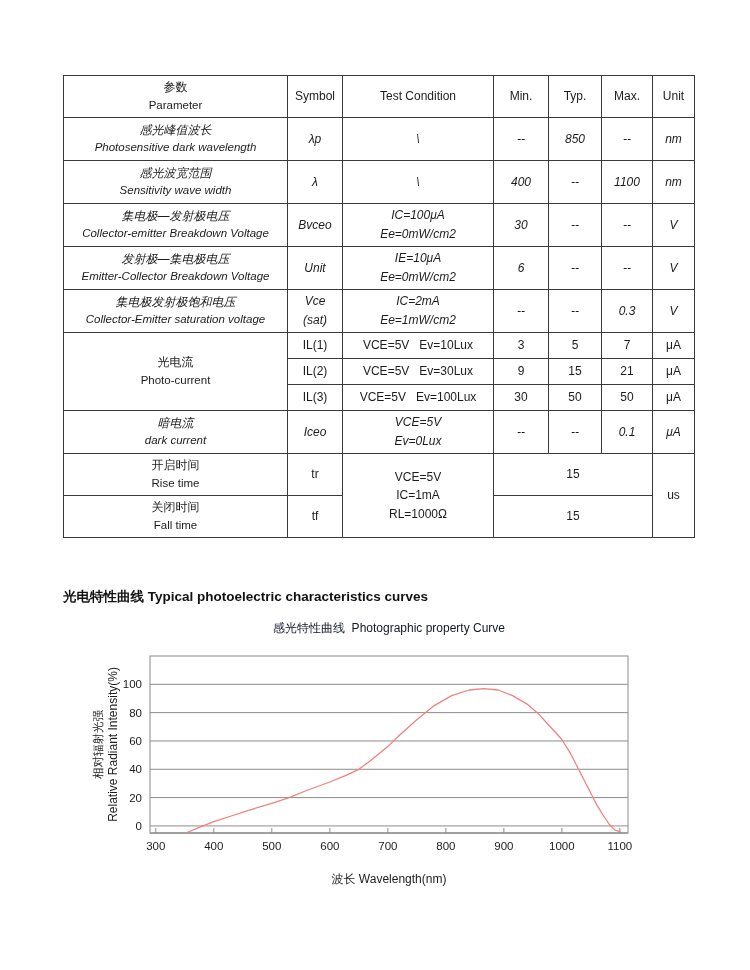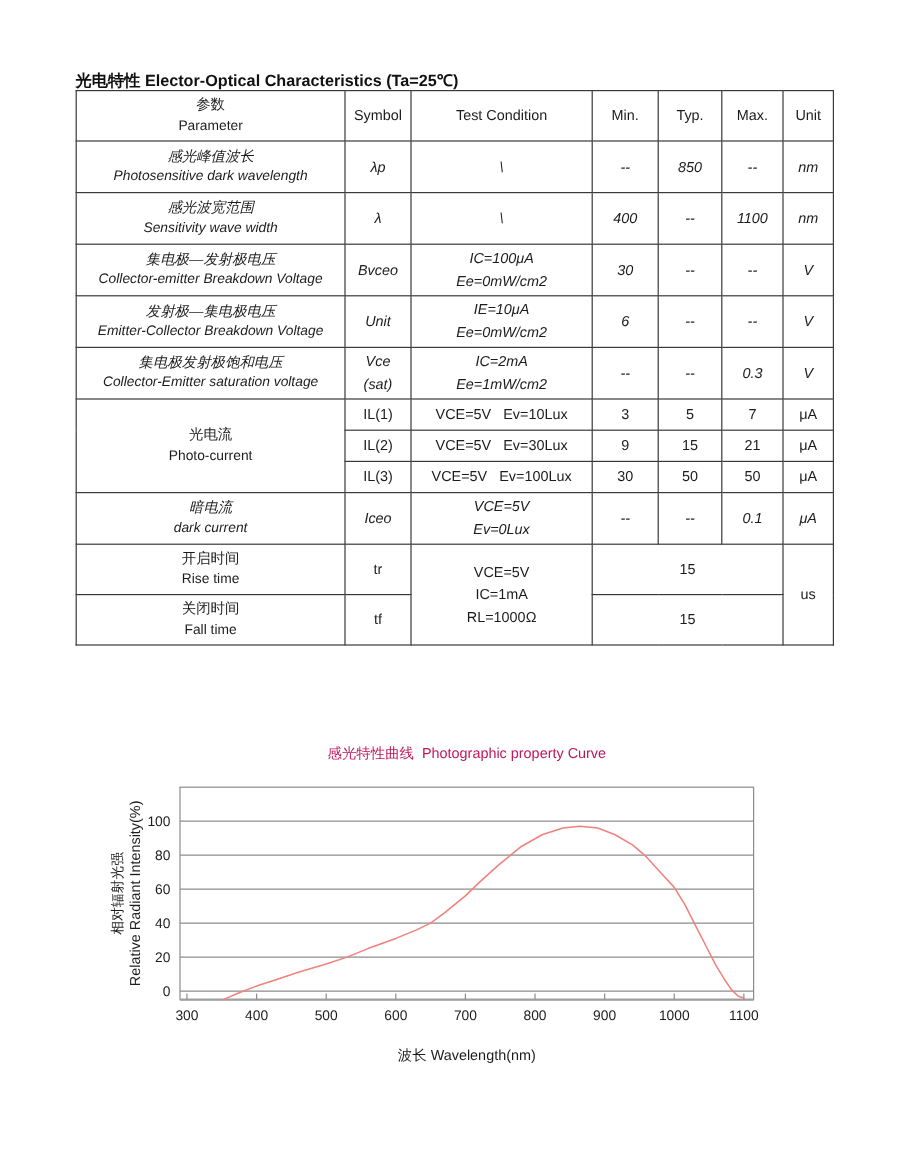--- a/index.html
+++ b/index.html
@@ -9,30 +9,29 @@
   #sec1{top:58px;}
   #sec2{top:588px;}
   .t{position:absolute;left:63px;top:75px;border-collapse:collapse;table-layout:fixed;
      width:631px;color:#1c1c1c;}
   .t td{border:1px solid #3a3a3a;text-align:center;vertical-align:middle;padding:0;
         font-size:12px;line-height:1.55;overflow:hidden;}
   tr.hr{height:42px;} tr.r{height:43px;font-style:italic;} tr.il{height:26px;} tr.tm{height:42px;}
   .zh{font-size:12px;} .en{font-size:11.5px;}
   .pre{white-space:pre;}
   .chart-title{position:absolute;left:63px;top:620px;width:652px;text-align:center;
-               font-size:12px;white-space:pre;color:#be185d;}
+               font-size:12px;white-space:pre;color:#0f172a;}
   #spectral-svg{position:absolute;left:85px;top:645px;}
   svg text{font-family:"Liberation Sans", sans-serif;fill:#1c1c1c;}
 </style>
 </head>
 <body>
 
 <div class="page">
 
-  <div class="sec-title" id="sec1">光电特性 Elector-Optical Characteristics (Ta=25℃)</div>
 
   <table class="t">
     <colgroup>
       <col style="width:224px">
         <col style="width:55px">
         <col style="width:151px">
       <col style="width:55px">
         <col style="width:53px">
         <col style="width:51px">
         <col style="width:42px">
@@ -191,20 +190,21 @@
       <td>
         <div class="zh">关闭时间</div>
         <div class="en">Fall time</div>
       </td>
       <td>tf</td>
       <td colspan="3">15</td>
     </tr>
   </tbody>
     </table>
 
+  <div class="sec-title" id="sec2">光电特性曲线 Typical photoelectric characteristics curves</div>
 
   <div class="chart-title">感光特性曲线  Photographic property Curve</div>
 
   <svg id="spectral-svg" width="580" height="260" viewBox="0 0 580 260">
       <line x1="65" x2="543" y1="180.92" y2="180.92" stroke="#8c8c8c" stroke-width="1"></line>
       <text x="57" y="184.92" text-anchor="end" font-size="11.5">0</text>
       <line x1="65" x2="543" y1="152.6" y2="152.6" stroke="#8c8c8c" stroke-width="1"></line>
       <text x="57" y="156.6" text-anchor="end" font-size="11.5">20</text>
       <line x1="65" x2="543" y1="124.28" y2="124.28" stroke="#8c8c8c" stroke-width="1"></line>
       <text x="57" y="128.28" text-anchor="end" font-size="11.5">40</text>

